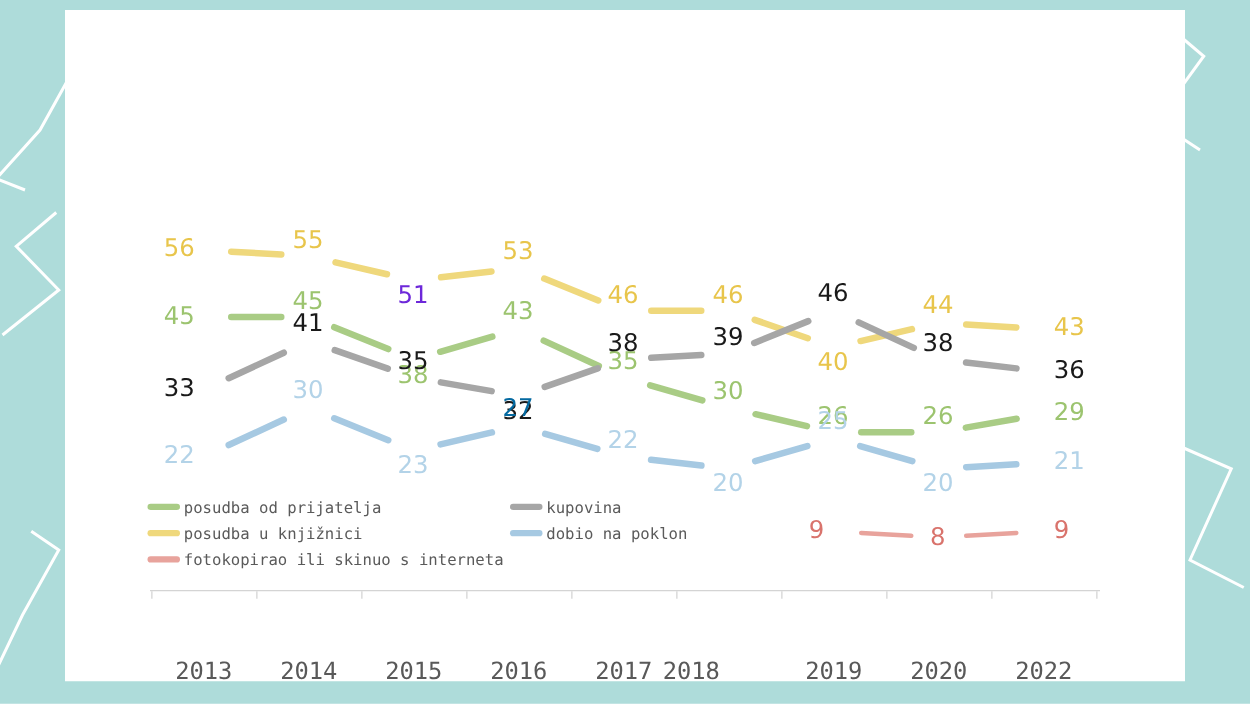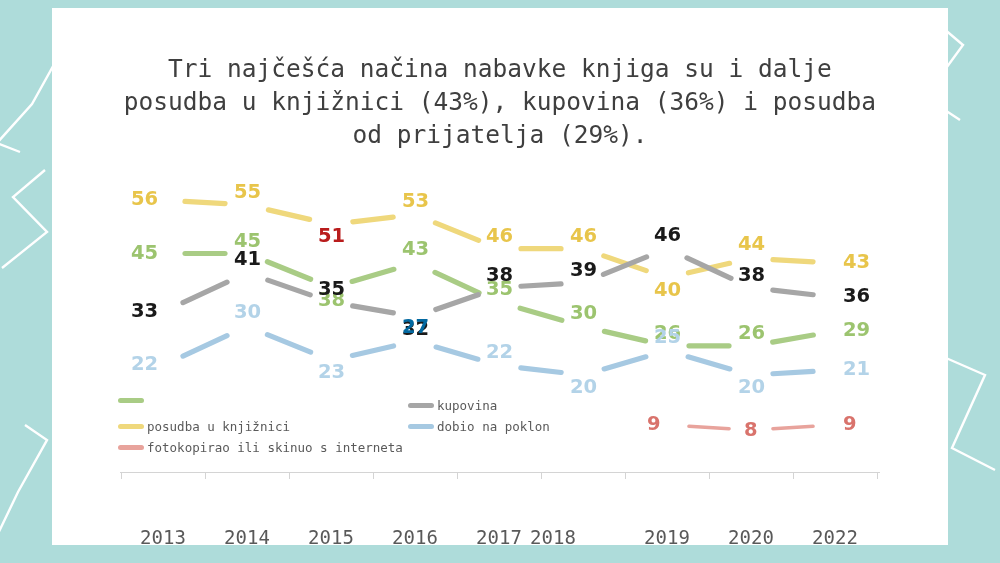--- a/index.html
+++ b/index.html
@@ -29,21 +29,21 @@
   .plot{position:absolute;left:0;top:0;width:1000px;height:563px;}
   .axis{position:absolute;left:120px;top:472px;width:760px;height:1px;background:#d4d4d4;}
   .tick{position:absolute;width:1px;height:6px;background:#d4d4d4;top:473px;}
   .xlab{
     position:absolute;top:478px;width:84px;margin-left:-42px;text-align:center;
     font-size:19px;color:#595959;
     font-family:"DejaVu Sans Mono","Liberation Mono",monospace;
     margin-top:48px;
   }
   .dlabel{
-    position:absolute;white-space:nowrap;font-weight:bold;
+    position:absolute;white-space:nowrap;font-weight:normal;
     font-size:19.5px;line-height:19.5px;
     font-family:"DejaVu Sans","Liberation Sans",sans-serif;
   }
   
   .legend{position:absolute;left:118px;top:398px;width:470px;height:60px;}
   .lg-item{position:absolute;display:flex;align-items:center;white-space:nowrap;}
   .lg-swatch{width:26px;height:5px;border-radius:2.5px;margin-right:3px;flex:0 0 auto;}
   .lg-text{
     font-size:12.5px;color:#5a5a5a;
     font-family:"DejaVu Sans Mono","Liberation Mono",monospace;
@@ -78,23 +78,20 @@
     <polyline points="45,170 13,197 47,232 2,268" fill="none" stroke="#ffffff" stroke-width="2.4"></polyline>
     <polyline points="25,425 47,440 18,492 -5,540" fill="none" stroke="#ffffff" stroke-width="2.4"></polyline>
 
     <polyline points="930,17 963,45 925,97 960,120" fill="none" stroke="#ffffff" stroke-width="2.4"></polyline>
     <polyline points="930,350 975,372 946,440 990,460" fill="none" stroke="#ffffff" stroke-width="2.4" opacity="0"></polyline>
     <polyline points="946,358 985,375 952,448 995,470" fill="none" stroke="#ffffff" stroke-width="2.4"></polyline>
   </svg>
 
   <div class="chart">
 
-    <div class="title">Tri najčešća načina nabavke knjiga su i dalje
-posudba u knjižnici (43%), kupovina (36%) i posudba
-od prijatelja (29%).</div>
 
     <svg class="plot" viewBox="0 0 1000 563" xmlns="http://www.w3.org/2000/svg">
       <g id="series-lines" stroke-linecap="round" fill="none">
           <line x1="185" y1="253.5" x2="225" y2="253.5" stroke="#a9cc85" stroke-width="5.2" stroke-linecap="round"></line>
           <line x1="267.3911409625483" y1="261.75841208983206" x2="310.6088590374517" y2="279.2615879101679" stroke="#a9cc85" stroke-width="5.2" stroke-linecap="round"></line>
           <line x1="352.13347451349205" y1="281.40638773002553" x2="393.86652548650795" y2="269.3336122699745" stroke="#a9cc85" stroke-width="5.2" stroke-linecap="round"></line>
           <line x1="434.9650773464893" y1="272.4609786575179" x2="479.0349226535107" y2="292.85902134248215" stroke="#a9cc85" stroke-width="5.2" stroke-linecap="round"></line>
           <line x1="520.133474513492" y1="308.2136122699745" x2="561.866525486508" y2="320.2863877300255" stroke="#a9cc85" stroke-width="5.2" stroke-linecap="round"></line>
           <line x1="604.4335057731101" y1="331.3603256217769" x2="645.5664942268899" y2="340.87967437822306" stroke="#a9cc85" stroke-width="5.2" stroke-linecap="round"></line>
           <line x1="689" y1="345.84" x2="729" y2="345.84" stroke="#a9cc85" stroke-width="5.2" stroke-linecap="round"></line>
@@ -157,21 +154,21 @@
         <div class="dlabel" style="color: rgb(156, 196, 111); left: 234px; top: 230.5px;">45</div>
         <div class="dlabel" style="color: rgb(156, 196, 111); left: 318px; top: 289.52px;">38</div>
         <div class="dlabel" style="color: rgb(156, 196, 111); left: 402px; top: 239.22px;">43</div>
         <div class="dlabel" style="color: rgb(156, 196, 111); left: 486px; top: 279.1px;">35</div>
         <div class="dlabel" style="color: rgb(156, 196, 111); left: 570px; top: 303.4px;">30</div>
         <div class="dlabel" style="color: rgb(156, 196, 111); left: 654px; top: 322.84px;">26</div>
         <div class="dlabel" style="color: rgb(156, 196, 111); left: 738px; top: 322.84px;">26</div>
         <div class="dlabel" style="color: rgb(156, 196, 111); left: 843px; top: 320.26px;">29</div>
         <div class="dlabel" style="color: rgb(232, 197, 75); left: 131px; top: 189.04px;">56</div>
         <div class="dlabel" style="color: rgb(232, 197, 75); left: 234px; top: 181.9px;">55</div>
-        <div class="dlabel" style="color: #b91c1c; left: 318px; top: 226.34px;">51</div>
+        <div class="dlabel" style="color: #6d28d9; left: 318px; top: 226.34px;">51</div>
         <div class="dlabel" style="color: rgb(232, 197, 75); left: 402px; top: 190.62px; text-align: right;">53</div>
         <div class="dlabel" style="color: rgb(232, 197, 75); left: 486px; top: 225.64px;">46</div>
         <div class="dlabel" style="color: rgb(232, 197, 75); left: 570px; top: 225.64px;">46</div>
         <div class="dlabel" style="color: rgb(232, 197, 75); left: 654px; top: 279.8px;">40</div>
         <div class="dlabel" style="color: rgb(232, 197, 75); left: 738px; top: 234.36px;">44</div>
         <div class="dlabel" style="color: rgb(232, 197, 75); left: 843px; top: 252.22px;">43</div>
         <div class="dlabel" style="color: rgb(26, 26, 26); left: 131px; top: 300.82px;">33</div>
         <div class="dlabel" style="color: rgb(26, 26, 26); left: 234px; top: 248.94px;">41</div>
         <div class="dlabel" style="color: rgb(26, 26, 26); left: 318px; top: 279.1px;">35</div>
         <div class="dlabel" style="color: rgb(26, 26, 26); left: 402px; top: 318.68px;">32</div>
@@ -190,20 +187,21 @@
         <div class="dlabel" style="color: rgb(179, 211, 232); left: 738px; top: 377px;">20</div>
         <div class="dlabel" style="color: rgb(179, 211, 232); left: 843px; top: 359.14px;">21</div>
         <div class="dlabel" style="color: rgb(217, 115, 108); left: 647px; top: 414px;">9</div>
         <div class="dlabel" style="color: rgb(217, 115, 108); left: 744px; top: 420px;">8</div>
         <div class="dlabel" style="color: rgb(217, 115, 108); left: 843px; top: 414px;">9</div>
       </div>
 
     <div class="legend">
         <div class="lg-item" style="left: 0px; top: 0px;">
           <span class="lg-swatch" style="background: rgb(169, 204, 133);"></span>
+          <span class="lg-text">posudba od prijatelja</span>
         </div>
         <div class="lg-item" style="left: 290px; top: 0px;">
           <span class="lg-swatch" style="background: rgb(166, 166, 166);"></span>
           <span class="lg-text">kupovina</span>
         </div>
         <div class="lg-item" style="left: 0px; top: 21px;">
           <span class="lg-swatch" style="background: rgb(239, 216, 124);"></span>
           <span class="lg-text">posudba u knjižnici</span>
         </div>
         <div class="lg-item" style="left: 290px; top: 21px;">

